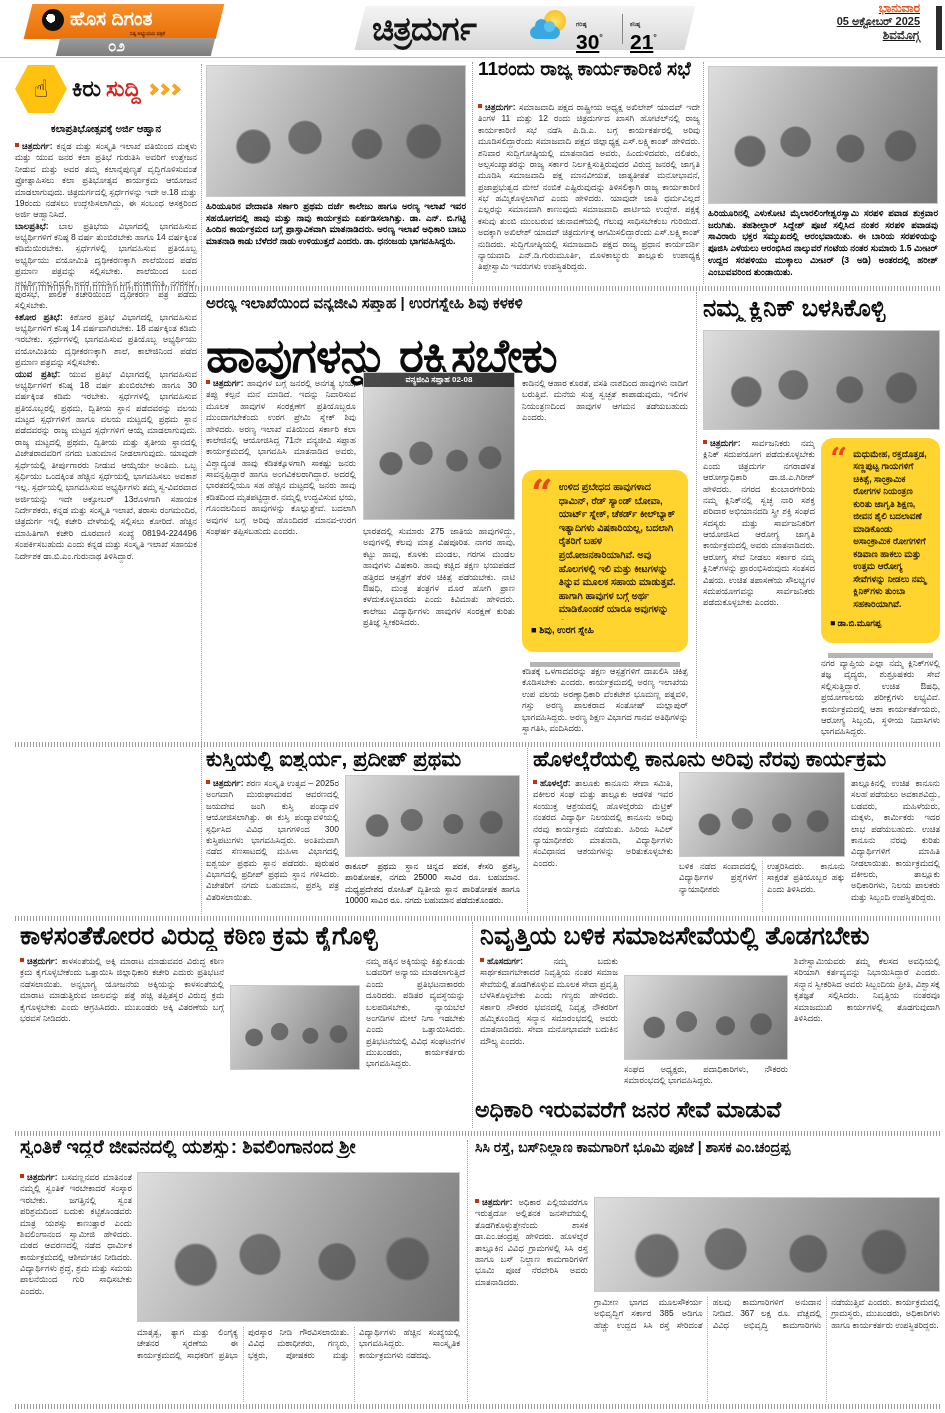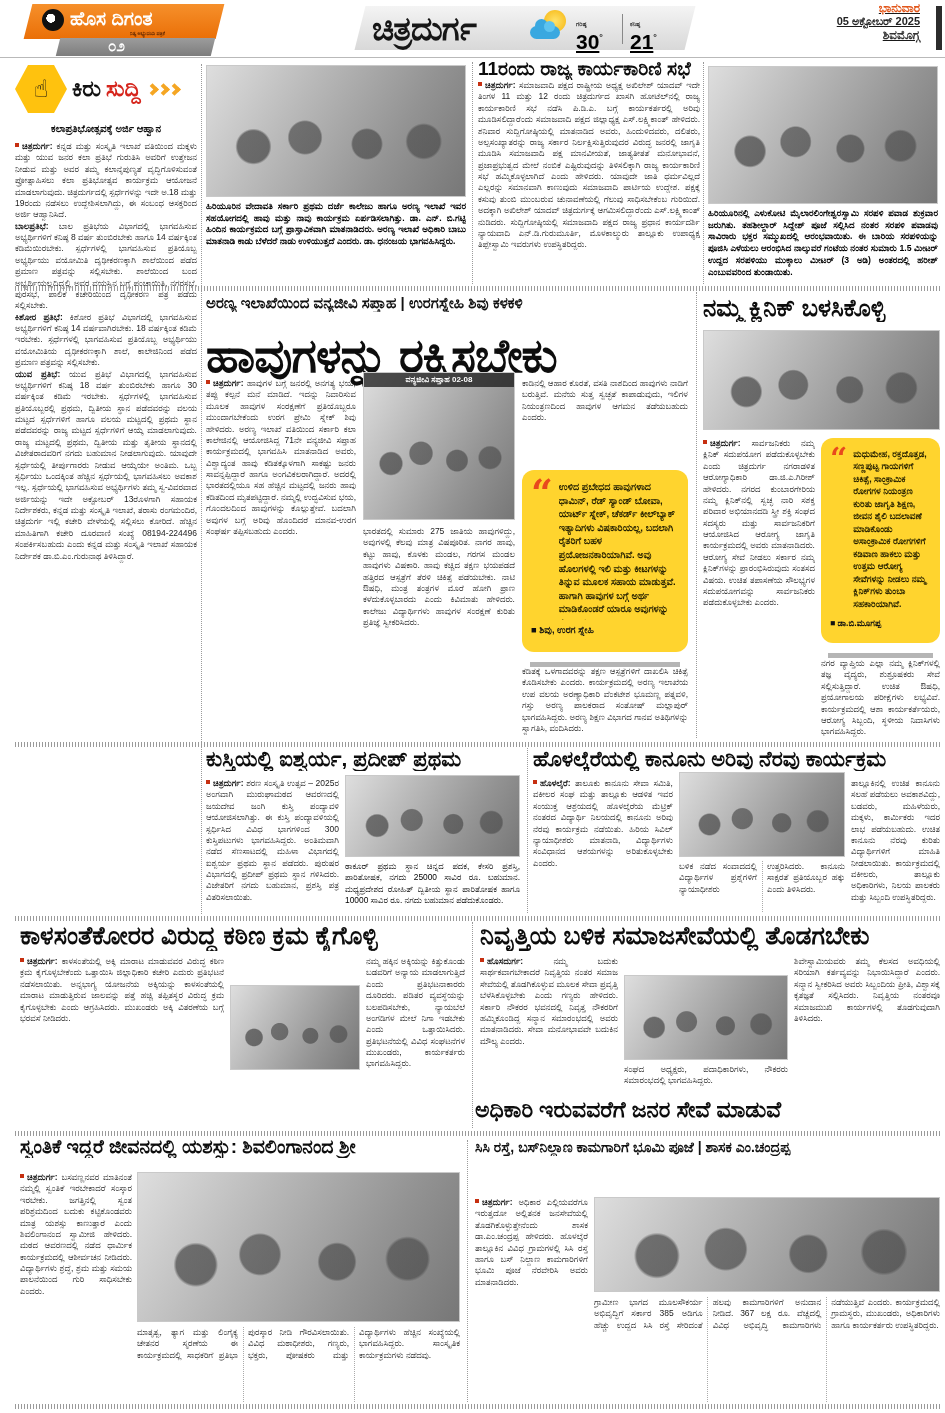--- a/index.html
+++ b/index.html
@@ -123,21 +123,21 @@
     </div>
   </div>
   <div class="abs vdot" style="left:201px;top:64px;height:850px;"></div>
 
   <div class="abs photo" style="left:206px;top:65px;width:260px;height:132px;"></div>
   <div class="abs cap" style="left:206px;top:201px;width:260px;height:82px;">ಹಿರಿಯೂರಿನ ವೇದಾವತಿ ಸರ್ಕಾರಿ ಪ್ರಥಮ ದರ್ಜೆ ಕಾಲೇಜು ಹಾಗೂ ಅರಣ್ಯ ಇಲಾಖೆ ಇವರ ಸಹಯೋಗದಲ್ಲಿ ಹಾವು ಮತ್ತು ನಾವು ಕಾರ್ಯಕ್ರಮ ಏರ್ಪಡಿಸಲಾಗಿತ್ತು. ಡಾ. ಎನ್. ಬಿ.ಗಟ್ಟಿ ಹಿಂದಿನ ಕಾರ್ಯಕ್ರಮದ ಬಗ್ಗೆ ಪ್ರಾಸ್ತಾವಿಕವಾಗಿ ಮಾತನಾಡಿದರು. ಅರಣ್ಯ ಇಲಾಖೆ ಅಧಿಕಾರಿ ಬಾಬು ಮಾತನಾಡಿ ಕಾಡು ಬೆಳೆದರೆ ನಾಡು ಉಳಿಯುತ್ತದೆ ಎಂದರು. ಡಾ. ಧನಂಜಯ ಭಾಗವಹಿಸಿದ್ದರು.</div>
   <div class="abs vdot" style="left:472px;top:62px;height:222px;"></div>
 
   <div class="abs" style="left:478px;top:58px;width:222px;height:226px;">
     <div class="h-md" style="font-size:19px;">11ರಂದು ರಾಜ್ಯ ಕಾರ್ಯಕಾರಿಣಿ ಸಭೆ</div>
-    <div class="body" style="margin-top:0;height:196px;">
+    <div class="body" style="margin-top:22px;height:196px;">
       <span class="sq"></span><span class="dl">ಚಿತ್ರದುರ್ಗ:</span>
       <span>ಸಮಾಜವಾದಿ ಪಕ್ಷದ ರಾಷ್ಟ್ರೀಯ ಅಧ್ಯಕ್ಷ ಅಖಿಲೇಶ್ ಯಾದವ್ ಇದೇ ತಿಂಗಳ 11 ಮತ್ತು 12 ರಂದು ಚಿತ್ರದುರ್ಗದ ಖಾಸಗಿ ಹೋಟೆಲ್‌ನಲ್ಲಿ ರಾಜ್ಯ ಕಾರ್ಯಕಾರಿಣಿ ಸಭೆ ನಡೆಸಿ ಪಿ.ಡಿ.ಎ. ಬಗ್ಗೆ ಕಾರ್ಯಕರ್ತರಲ್ಲಿ ಅರಿವು ಮೂಡಿಸಲಿದ್ದಾರೆಂದು ಸಮಾಜವಾದಿ ಪಕ್ಷದ ಜಿಲ್ಲಾಧ್ಯಕ್ಷ ಎಸ್.ಲಕ್ಷ್ಮಿಕಾಂತ್ ಹೇಳಿದರು. ಶನಿವಾರ ಸುದ್ದಿಗೋಷ್ಠಿಯಲ್ಲಿ ಮಾತನಾಡಿದ ಅವರು, ಹಿಂದುಳಿದವರು, ದಲಿತರು, ಅಲ್ಪಸಂಖ್ಯಾತರನ್ನು ರಾಜ್ಯ ಸರ್ಕಾರ ನಿರ್ಲಕ್ಷಿಸುತ್ತಿರುವುದರ ವಿರುದ್ಧ ಜನರಲ್ಲಿ ಜಾಗೃತಿ ಮೂಡಿಸಿ ಸಮಾಜವಾದಿ ಪಕ್ಷ ಮಾನವೀಯತೆ, ಜಾತ್ಯತೀತತೆ ಮನೋಭಾವನೆ, ಪ್ರಜಾಪ್ರಭುತ್ವದ ಮೇಲೆ ನಂಬಿಕೆ ಎಷ್ಟಿರುವುದನ್ನು ತಿಳಿಸಲಿಕ್ಕಾಗಿ ರಾಜ್ಯ ಕಾರ್ಯಕಾರಿಣಿ ಸಭೆ ಹಮ್ಮಿಕೊಳ್ಳಲಾಗಿದೆ ಎಂದು ಹೇಳಿದರು. ಯಾವುದೇ ಜಾತಿ ಧರ್ಮವಿಲ್ಲದೆ ಎಲ್ಲರನ್ನು ಸಮಾನವಾಗಿ ಕಾಣುವುದು ಸಮಾಜವಾದಿ ಪಾರ್ಟಿಯ ಉದ್ದೇಶ. ಪಕ್ಷಕ್ಕೆ ಕಸುವು ತುಂಬಿ ಮುಂಬರುವ ಚುನಾವಣೆಯಲ್ಲಿ ಗೆಲುವು ಸಾಧಿಸಬೇಕೆಂಬ ಗುರಿಯಿದೆ. ಅದಕ್ಕಾಗಿ ಅಖಿಲೇಶ್ ಯಾದವ್ ಚಿತ್ರದುರ್ಗಕ್ಕೆ ಆಗಮಿಸಲಿದ್ದಾರೆಂದು ಎಸ್.ಲಕ್ಷ್ಮಿಕಾಂತ್ ನುಡಿದರು. ಸುದ್ದಿಗೋಷ್ಠಿಯಲ್ಲಿ ಸಮಾಜವಾದಿ ಪಕ್ಷದ ರಾಜ್ಯ ಪ್ರಧಾನ ಕಾರ್ಯದರ್ಶಿ ನ್ಯಾಯವಾದಿ ಎನ್.ಡಿ.ಗುರುಮೂರ್ತಿ, ಮೊಳಕಾಲ್ಮುರು ತಾಲ್ಲೂಕು ಉಪಾಧ್ಯಕ್ಷ ತಿಪ್ಪೇಸ್ವಾಮಿ ಇವರುಗಳು ಉಪಸ್ಥಿತರಿದ್ದರು.</span>
     </div>
   </div>
   <div class="abs vdot" style="left:703px;top:62px;height:222px;"></div>
 
   <div class="abs photo" style="left:708px;top:66px;width:230px;height:138px;"></div>
   <div class="abs cap" style="left:708px;top:208px;width:230px;height:76px;">ಹಿರಿಯೂರಿನಲ್ಲಿ ಎಳುಕೋಟಿ ಮೈಲಾರಲಿಂಗೇಶ್ವರಸ್ವಾಮಿ ಸರಪಳಿ ಪವಾಡ ಶುಕ್ರವಾರ ಜರುಗಿತು. ತಹಶೀಲ್ದಾರ್ ಸಿದ್ದೇಶ್ ಪೂಜೆ ಸಲ್ಲಿಸಿದ ನಂತರ ಸರಪಳಿ ಪವಾಡವು ಸಾವಿರಾರು ಭಕ್ತರ ಸಮ್ಮುಖದಲ್ಲಿ ಆರಂಭವಾಯಿತು. ಈ ಬಾರಿಯ ಸರಪಳಿಯನ್ನು ಪೂಜಿಸಿ ಎಳೆಯಲು ಆರಂಭಿಸಿದ ನಾಲ್ಕುವರೆ ಗಂಟೆಯ ನಂತರ ಸುಮಾರು 1.5 ಮೀಟರ್ ಉದ್ದದ ಸರಪಳಿಯು ಮುಕ್ಕಾಲು ಮೀಟರ್ (3 ಅಡಿ) ಅಂತರದಲ್ಲಿ ಹರೀಶ್ ಎಂಬುವವರಿಂದ ತುಂಡಾಯಿತು.</div>
 
   <div class="abs hatch" style="left:15px;top:286px;width:925px;"></div>

